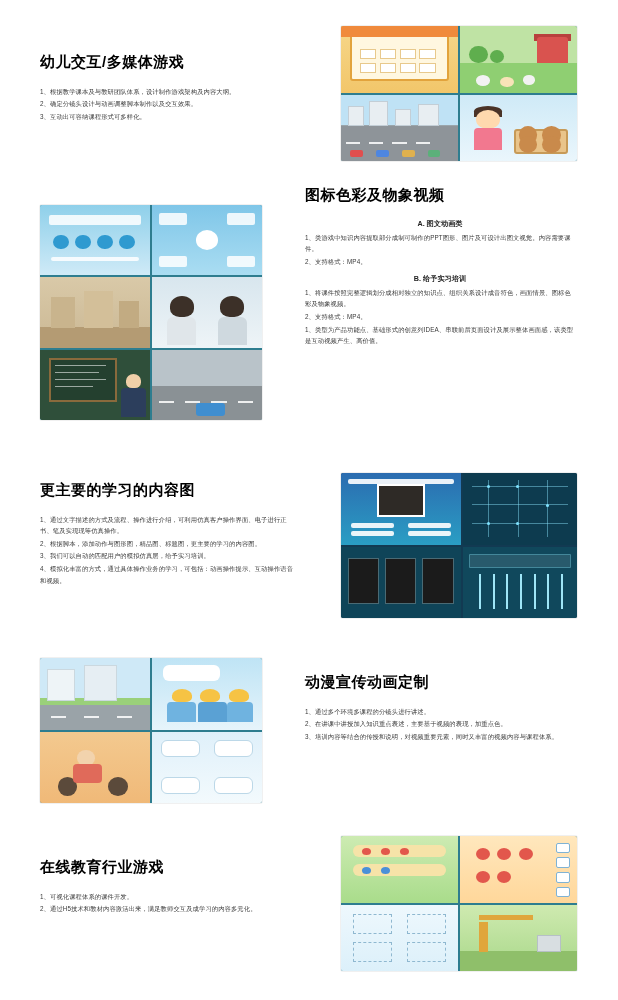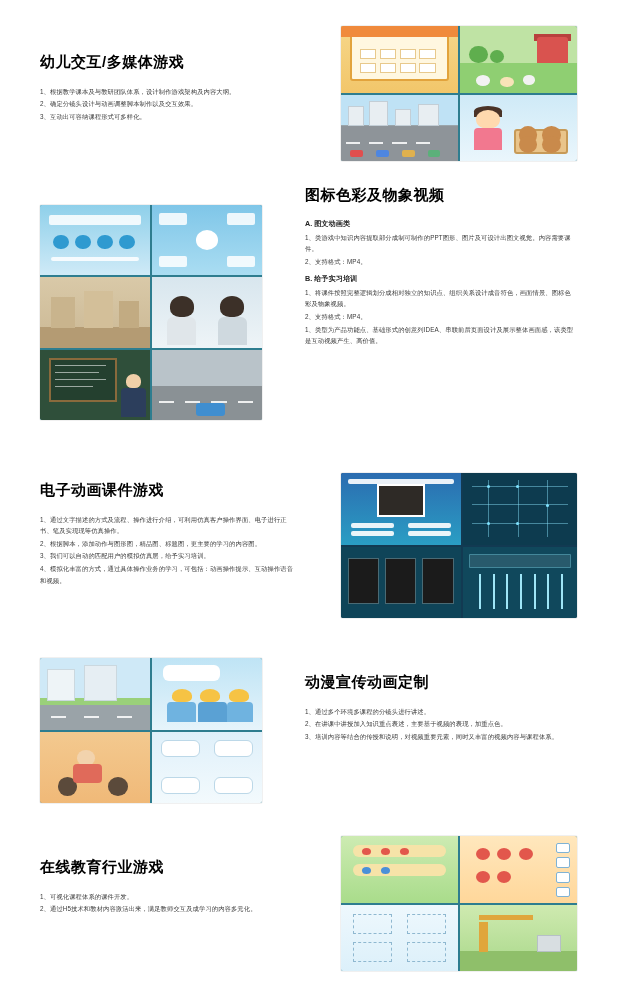--- a/index.html
+++ b/index.html
@@ -28,20 +28,21 @@
     letter-spacing: 0.5px;
     margin: 0 0 14px 0;
     line-height: 1.3;
   }
   .sub {
     font-size: 7.2px;
     font-weight: bold;
     color: #222;
     margin: 6px 0 3px 0;
     line-height: 1.4;
+    text-align: center;
   }
   ol.bul {
     margin: 0; padding: 0;
     list-style: none;
   }
   ol.bul li {
     font-size: 6.3px;
     line-height: 1.85;
     color: #3a3a3a;
     margin-bottom: 1px;
@@ -265,21 +266,21 @@
       </ol>
 
       <ol class="bul">
         <li>1、类型为产品功能点、基础形式的创意列IDEA、串联前后页面设计及展示整体画面感，该类型是互动视频产生、高价值。</li>
       </ol>
     </div>
   </div>
 
   <div class="section" style="left:40px; top:480px; width:255px;">
     <div class="txtcol">
-      <div class="h">电子动画课件游戏</div>
+      <div class="h">更主要的学习的内容图</div>
       <ol class="bul">
         <li>1、通过文字描述的方式及流程、操作进行介绍，可利用仿真客户操作界面、电子进行正书、笔及实现现等仿真操作。</li>
         <li>2、根据脚本，添加动作与图形图，精品图、标题图，更主要的学习的内容图。</li>
         <li>3、我们可以自动的匹配用户的模拟仿真层，给予实习培训。</li>
         <li>4、模拟化丰富的方式，通过具体操作业务的学习，可包括：动画操作提示、互动操作语音和视频。</li>
       </ol>
     </div>
   </div>
 
   <div class="art" id="art3" style="left:341px; top:473px; width:236px; height:145px;">

